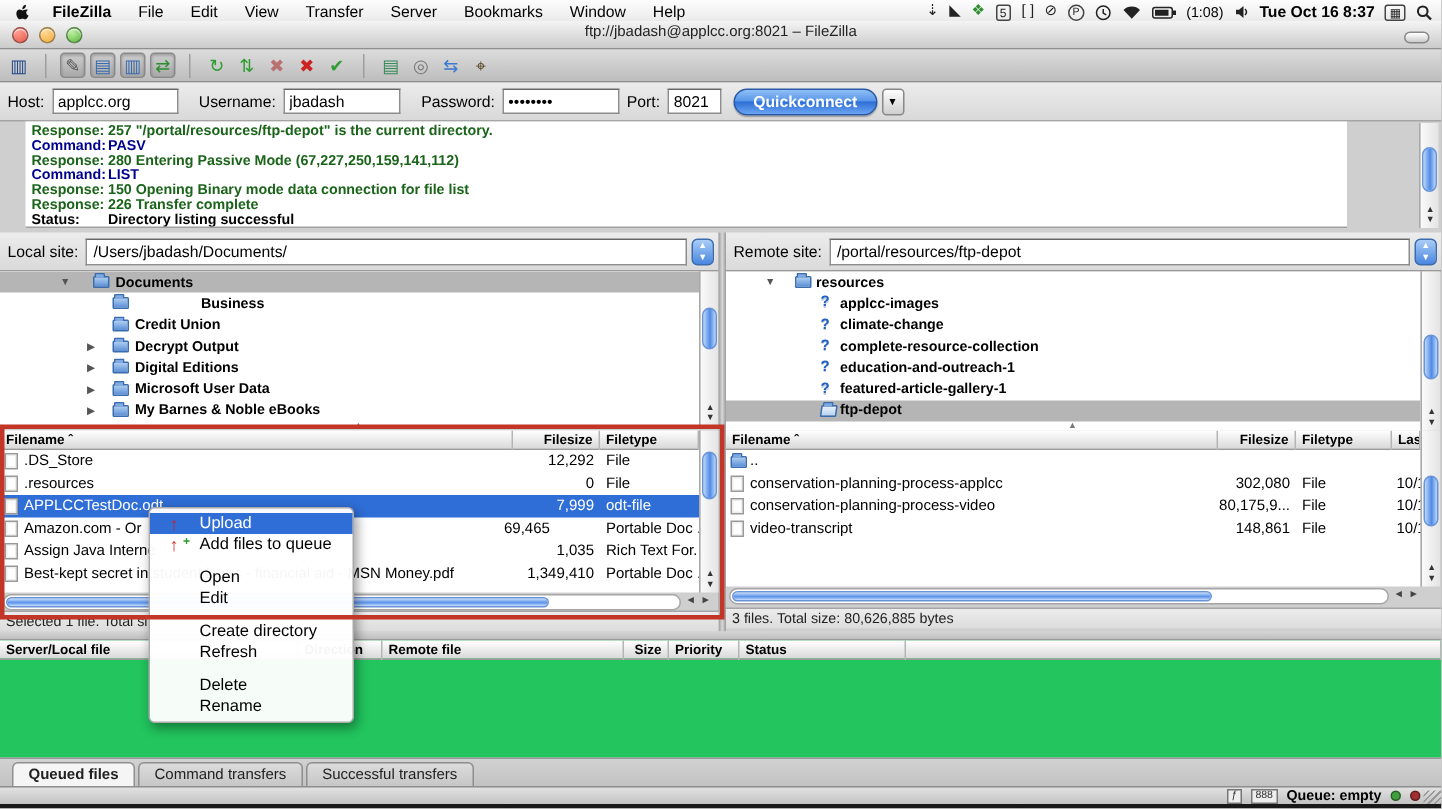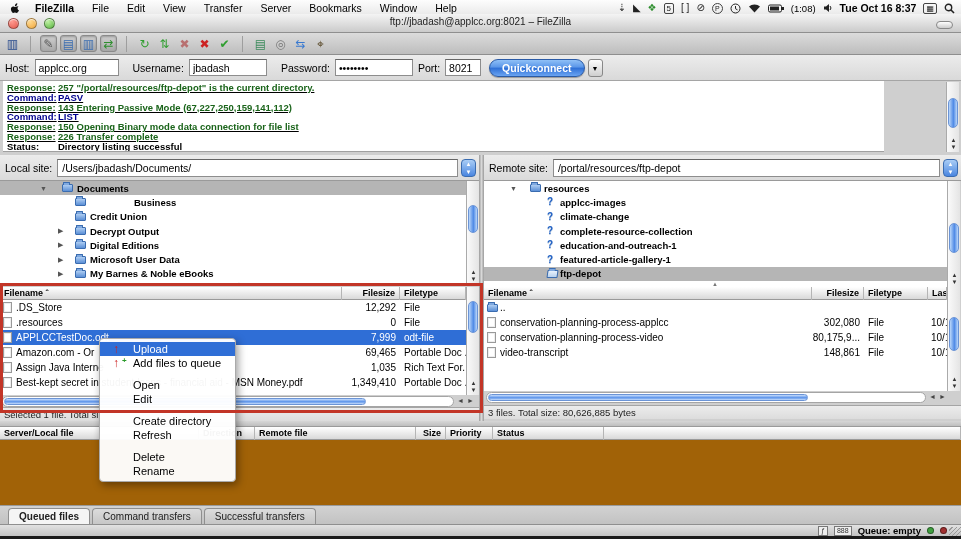--- a/index.html
+++ b/index.html
@@ -33,21 +33,21 @@
 
   
   #quickbar { left:0; top:55px; width:961px; height:26px; background:linear-gradient(#ececec,#d9d9d9); border-bottom:1px solid #a5a5a5; display:flex; align-items:center; font-size:10.5px; }
   #quickbar label { margin:0 5px; }
   #quickbar input { height:17px; border:1px solid #8d8d8d; border-top-color:#666; background:#fff; font-size:10.5px; padding:0 3px; font-family:inherit; }
   #qc-host { width:84px; } #qc-user { width:78px; } #qc-pass { width:78px; } #qc-port { width:36px; }
   #qc-btn { margin-left:8px; height:18px; padding:0 12px; border:1px solid #2a5aa5; border-radius:9px; color:#fff; font-weight:bold; font-size:10.5px; background:linear-gradient(#8fc0f7,#5a96e8 45%,#2e6fd6 50%,#6aa4f2); box-shadow:0 1px 1px rgba(0,0,0,.3); }
   #qc-drop { margin-left:3px; width:15px; height:18px; border:1px solid #888; border-radius:3px; background:linear-gradient(#fdfdfd,#cfcfcf); font-size:7px; text-align:center; line-height:17px; }
 
   
-  #log { left:3px; top:81px; width:881px; height:71px; background:#fff; border-bottom:1px solid #a0a0a0; overflow:hidden; padding-top:2px;text-decoration:underline; }
+  #log { left:17px; top:81px; width:881px; height:71px; background:#fff; border-bottom:1px solid #a0a0a0; overflow:hidden; padding-top:2px; }
   .log-line { display:flex; font-size:9.5px; line-height:9.8px; font-weight:bold; }
   .log-label { width:55px; padding-left:4px; flex:none; }
   .log-response { color:#1a641a; } .log-command { color:#00008f; } .log-status { color:#000; }
 
   
   .site-bar { height:26px; display:flex; align-items:center; font-size:10.5px; background:linear-gradient(#ececec,#dadada); border-bottom:1px solid #9a9a9a; }
   .site-bar .path-box { height:18px; background:#fff; border:1px solid #8d8d8d; border-top-color:#666; flex:1; padding:2px 4px; white-space:nowrap; overflow:hidden; }
   .stepper { width:15px; height:18px; margin:0 3px; border:1px solid #3a6cb0; border-radius:4px; background:linear-gradient(#a9cdf6,#4a86e0); color:#fff; font-size:6px; line-height:8px; text-align:center; }
   .pane { background:#fff; overflow:hidden; }
   .tree-row { position:absolute; left:0; height:14.3px; display:flex; align-items:center; font-size:9.5px; font-weight:bold; white-space:nowrap; }
@@ -67,21 +67,21 @@
   .list-hdr { position:absolute; height:13px; background:linear-gradient(#ffffff,#d9d9d9); border-bottom:1px solid #9a9a9a; font-size:9px; font-weight:bold; }
   .hdr-cell { position:absolute; top:0; height:13px; line-height:13px; padding:0 4px; border-right:1px solid #b5b5b5; overflow:hidden; white-space:nowrap; }
   .file-row { position:absolute; height:15px; font-size:10px; line-height:15px; white-space:nowrap; }
   .file-row.sel { background:#2f6ed6; color:#fff; }
   .page-ico { position:absolute; top:2px; width:9px; height:11px; background:#fff; border:1px solid #999; box-shadow:inset 0 0 0 1px #eee; }
   .cell { position:absolute; overflow:hidden; }
   .status-line { position:absolute; height:14px; background:linear-gradient(#ececec,#dcdcdc); border-top:1px solid #a5a5a5; font-size:9.5px; line-height:13px; padding-left:4px; color:#222; white-space:nowrap; }
 
   
   #queue-splitter { left:0; top:421px; width:961px; height:6px; background:linear-gradient(#d6d6d6,#bfbfbf); border-bottom:1px solid #9a9a9a; }
-  #queue { left:0; top:427px; width:961px; height:78px; background:#a16207; }
+  #queue { left:0; top:427px; width:961px; height:78px; background:#22c55e; }
   #queue-hdr { left:0; top:0; width:961px; }
 
   
   #tabstrip { left:0; top:505px; width:961px; height:19px; background:linear-gradient(#d2d2d2,#c2c2c2); border-top:1px solid #9a9a9a; display:flex; align-items:flex-end; padding-left:8px; gap:2px; }
   .tab { height:16px; padding:0 10px; font-size:10px; line-height:16px; border:1px solid #8f8f8f; border-bottom:none; border-radius:4px 4px 0 0; background:linear-gradient(#dcdcdc,#c6c6c6); color:#222; }
   .tab.active { background:#f5f5f5; font-weight:bold; }
   #statusbar { left:0; top:524px; width:961px; height:12px; background:linear-gradient(#e2e2e2,#c2c2c2); border-top:1px solid #8f8f8f; display:flex; align-items:center; justify-content:flex-end; gap:6px; font-size:9.5px; padding-right:14px; }
   .sb-box { border:1px solid #777; background:#eee; font-size:7px; line-height:8px; padding:0 2px; color:#333; }
   .dot { width:7px; height:7px; border-radius:50%; border:1px solid rgba(0,0,0,.4); }
   #grip { position:absolute; right:0; bottom:0; width:12px; height:12px; background:repeating-linear-gradient(135deg,transparent,transparent 2px,#999 2px,#999 3px); }
@@ -221,21 +221,21 @@
       <div class="log-line log-response">
         <span class="log-label">Response:</span>
         <span>257 "/portal/resources/ftp-depot" is the current directory.</span>
       </div>
       <div class="log-line log-command">
         <span class="log-label">Command:</span>
         <span>PASV</span>
       </div>
       <div class="log-line log-response">
         <span class="log-label">Response:</span>
-        <span>143 Entering Passive Mode (67,227,250,159,141,112)</span>
+        <span>280 Entering Passive Mode (67,227,250,159,141,112)</span>
       </div>
       <div class="log-line log-command">
         <span class="log-label">Command:</span>
         <span>LIST</span>
       </div>
       <div class="log-line log-response">
         <span class="log-label">Response:</span>
         <span>150 Opening Binary mode data connection for file list</span>
       </div>
       <div class="log-line log-response">
@@ -366,21 +366,21 @@
         </div>
         <div class="file-row sel" style="left: 0px; top: 43px; width: 466px;">
           <span class="page-ico" style="left: 3px;"></span>
           <span class="cell" style="left: 16px; width: 318px;">APPLCCTestDoc.odt</span>
           <span class="cell" style="left: 336px; width: 60px; text-align: right;">7,999</span>
           <span class="cell" style="left: 404px; width: 62px;">odt-file</span>
         </div>
         <div class="file-row" style="left: 0px; top: 58px; width: 466px;">
           <span class="page-ico" style="left: 3px;"></span>
           <span class="cell" style="left: 16px; width: 318px;">Amazon.com - Or</span>
-          <span class="cell" style="left: 336px; width: 60px; text-align: right;">69,465</span>
+          <span class="cell" style="left: 336px; width: 60px; ">69,465</span>
           <span class="cell" style="left: 404px; width: 62px;">Portable Doc ..</span>
         </div>
         <div class="file-row" style="left: 0px; top: 73px; width: 466px;">
           <span class="page-ico" style="left: 3px;"></span>
           <span class="cell" style="left: 16px; width: 318px;">Assign Java Interne</span>
           <span class="cell" style="left: 336px; width: 60px; text-align: right;">1,035</span>
           <span class="cell" style="left: 404px; width: 62px;">Rich Text For.</span>
         </div>
         <div class="file-row" style="left: 0px; top: 88px; width: 466px;">
           <span class="page-ico" style="left: 3px;"></span>

